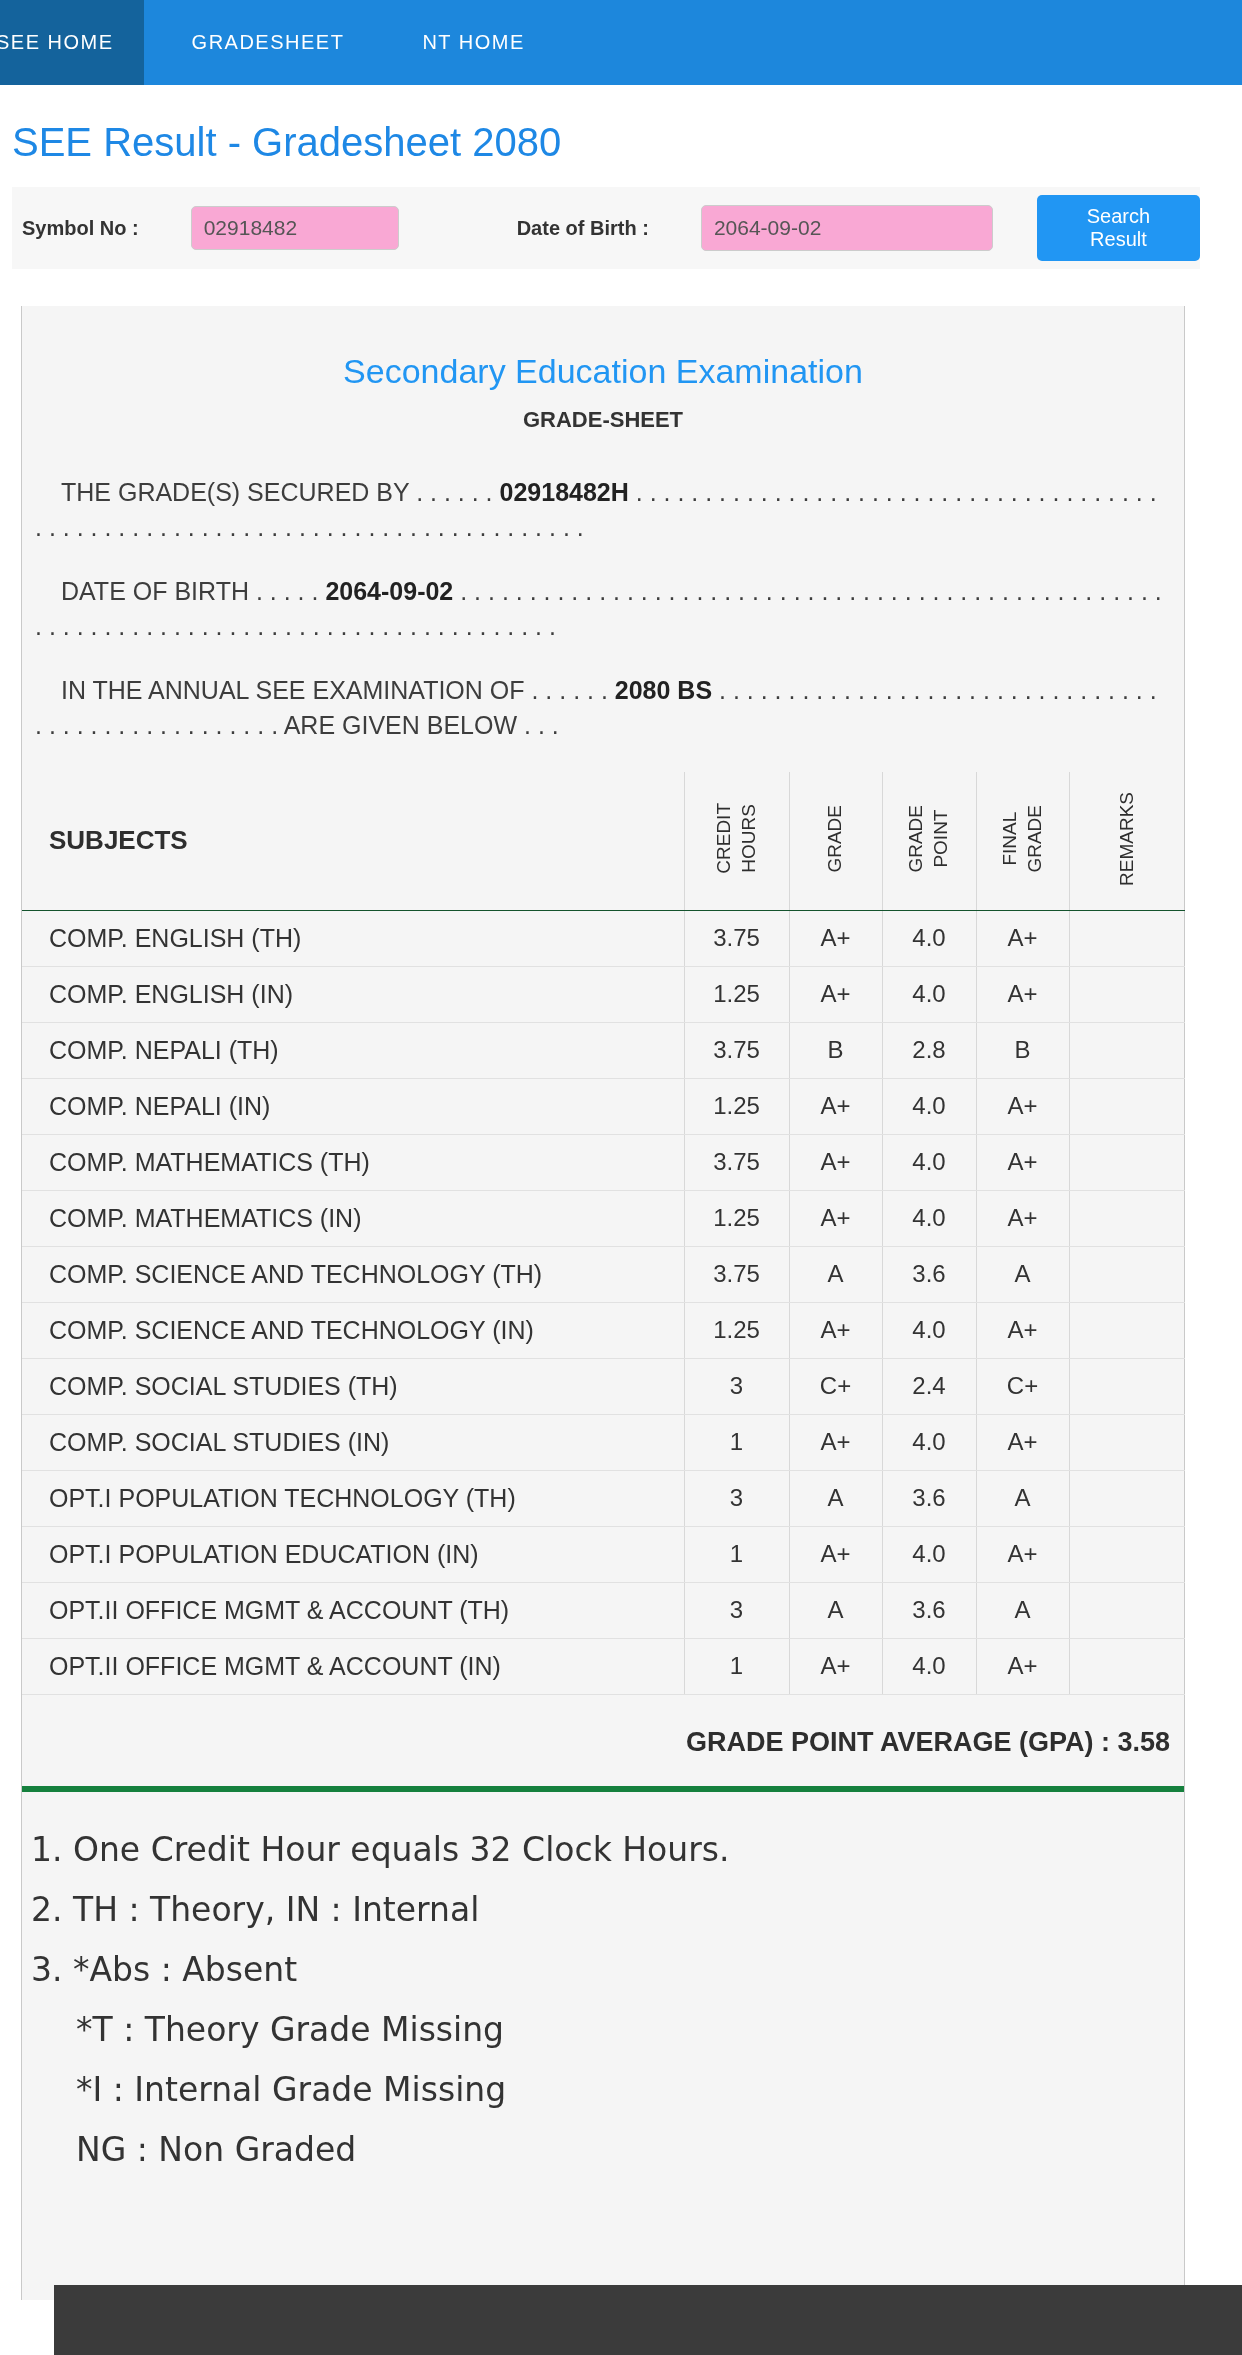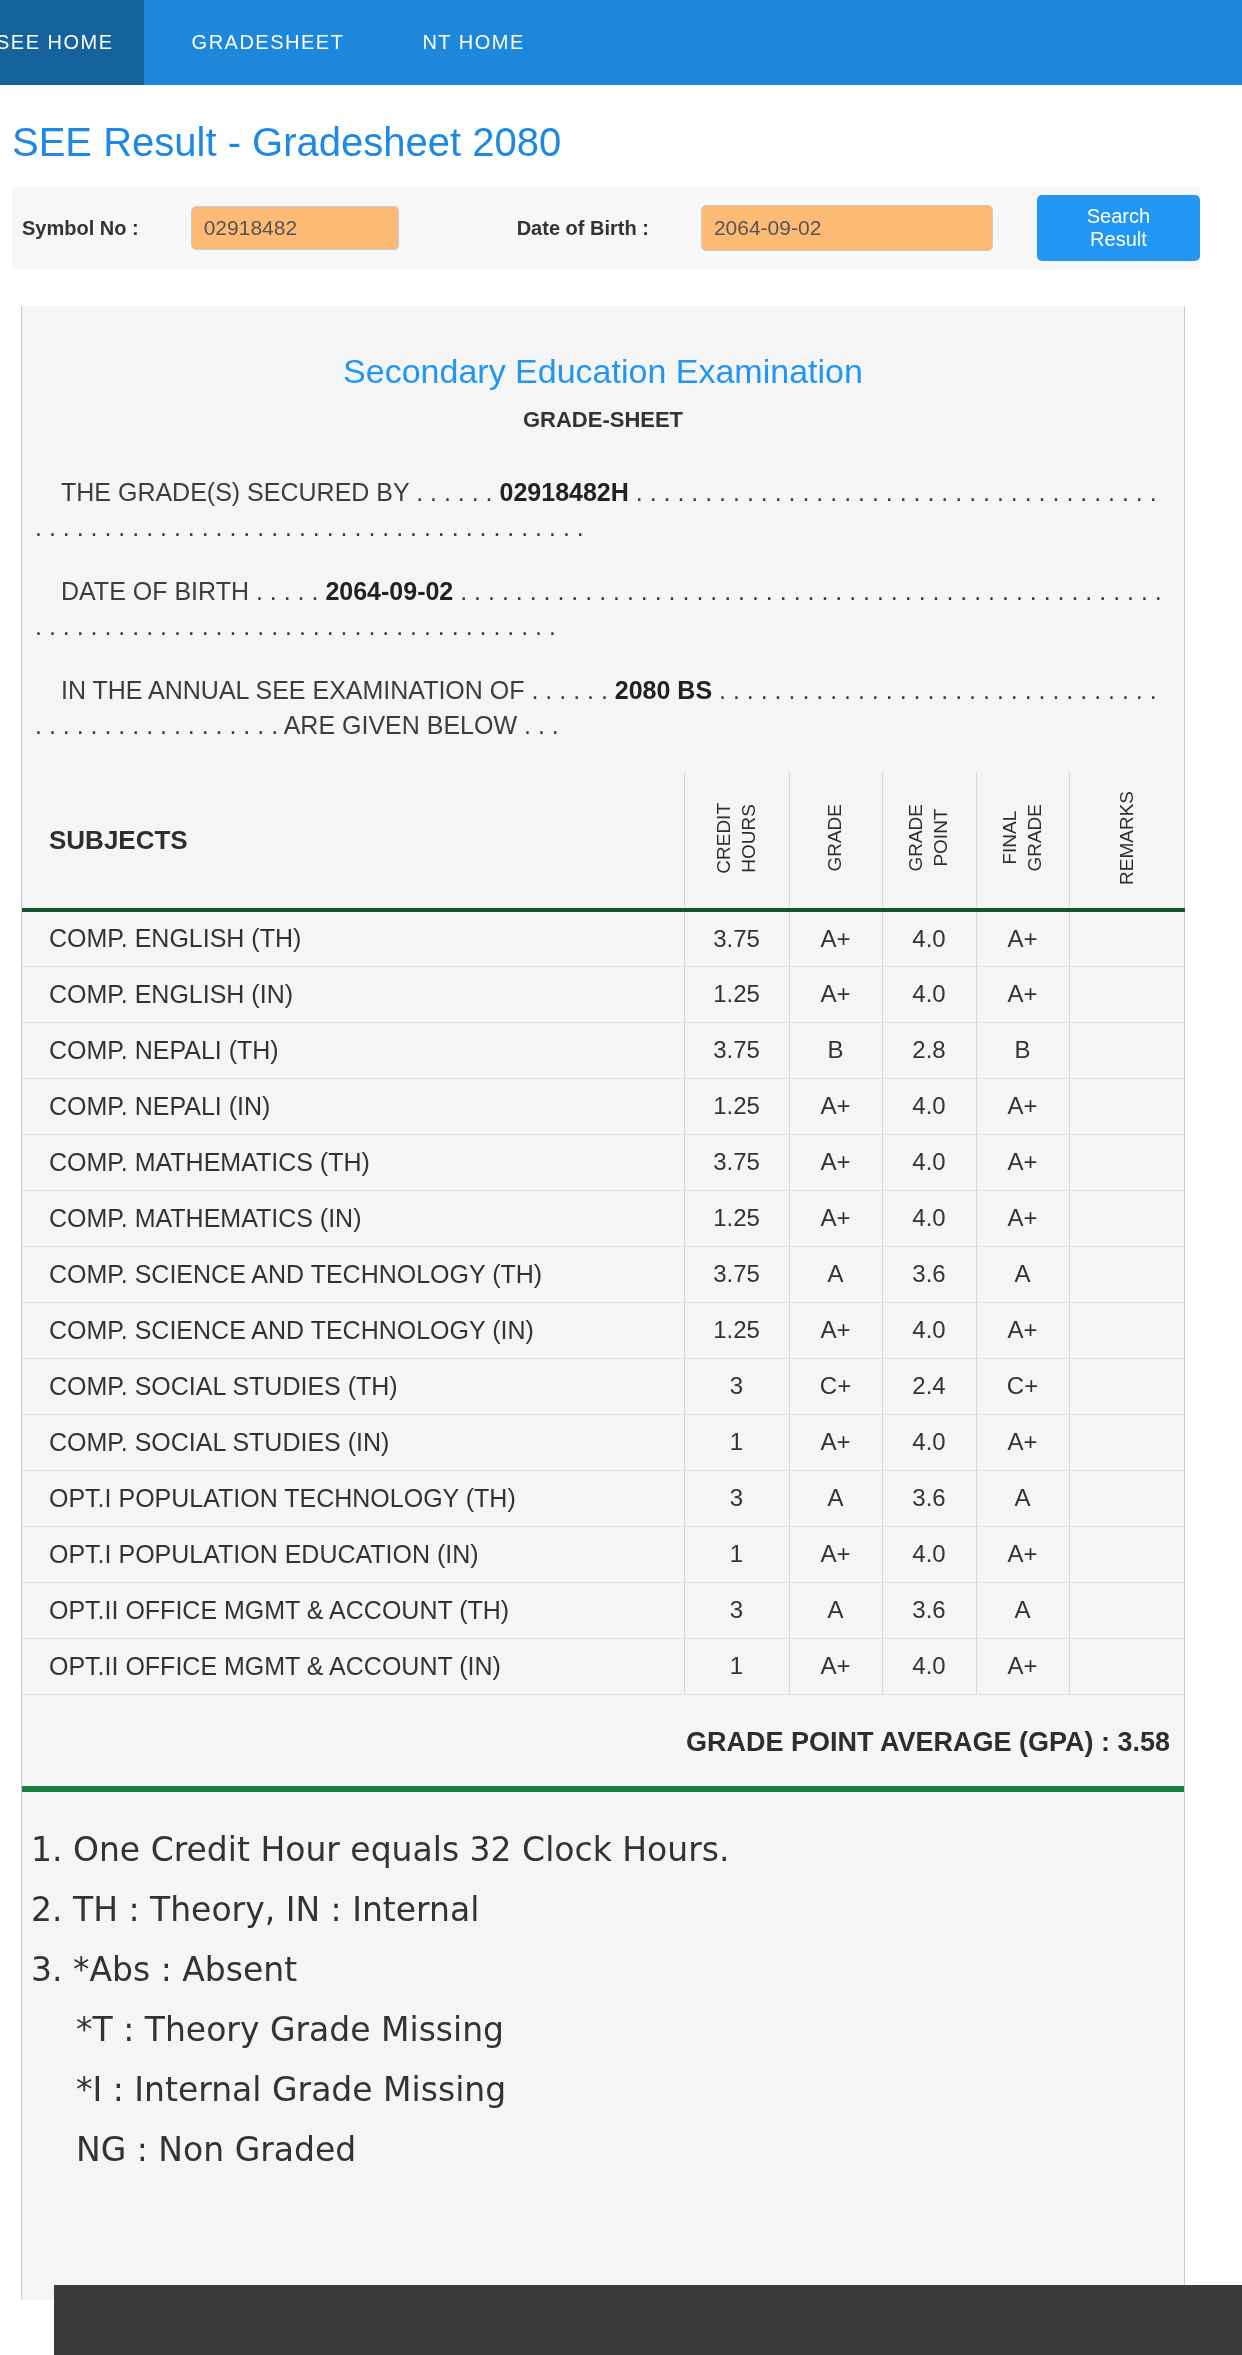--- a/index.html
+++ b/index.html
@@ -33,21 +33,21 @@
 
   
   .search-bar {
     margin-left: 12px; width: 1188px; height: 82px;
     background: #f7f7f7; display: flex; align-items: center; gap: 12px;
   }
   .search-bar label { font-size: 20px; font-weight: bold; color: #333; white-space: nowrap; }
   .lbl-symbol { margin-left: 10px; }
   .lbl-dob { margin-left: 106px; }
   .search-bar input {
-    border: 1px solid #ccc; border-radius: 5px; background: #fdba74;
+    border: 1px solid #ccc; border-radius: 5px; background: #f9a8d4;
     font-size: 21px; color: #555; padding: 0 12px;
     font-family: "Liberation Sans", sans-serif;
     margin-left: 40px;
   }
   .input-symbol { width: 208px; height: 44px; margin-left: 14px; }
   .input-dob { width: 292px; height: 46px; margin-left: 12px; }
   .search-btn {
     margin-left: 32px; background: #2196f3; color: #fff;
     border: none; border-radius: 5px; font-size: 20px;
     padding: 10px 22px; cursor: pointer;
@@ -76,21 +76,21 @@
   }
   .lead b { color: #222; }
 
   
   table.grades { width: 100%; border-collapse: collapse; table-layout: fixed; margin-top: 8px; }
   col.c-subj { width: 662px; } col.c-credit { width: 105px; }
   col.c-grade { width: 93px; } col.c-gp { width: 94px; }
   col.c-final { width: 93px; } col.c-rem { width: 116px; }
   thead th {
     height: 138px; vertical-align: middle; text-align: center;
-    border-bottom: 4px solid #14532d; font-weight: bold; padding: 0;
+    border-bottom: 1px solid #14532d; font-weight: bold; padding: 0;
   }
   th.subj-h { text-align: left; padding-left: 27px; font-size: 26px; color: #2e2e2e; }
   .vtext {
     writing-mode: vertical-rl; transform: rotate(180deg);
     white-space: pre-line; display: inline-block;
     font-size: 19px; font-weight: 500; color: #2e2e2e; line-height: 1.3;
   }
   .bR { border-right: 1px solid #d8d8d8; }
   tbody td {
     height: 56px; border-bottom: 1px solid #e1e1e1;

